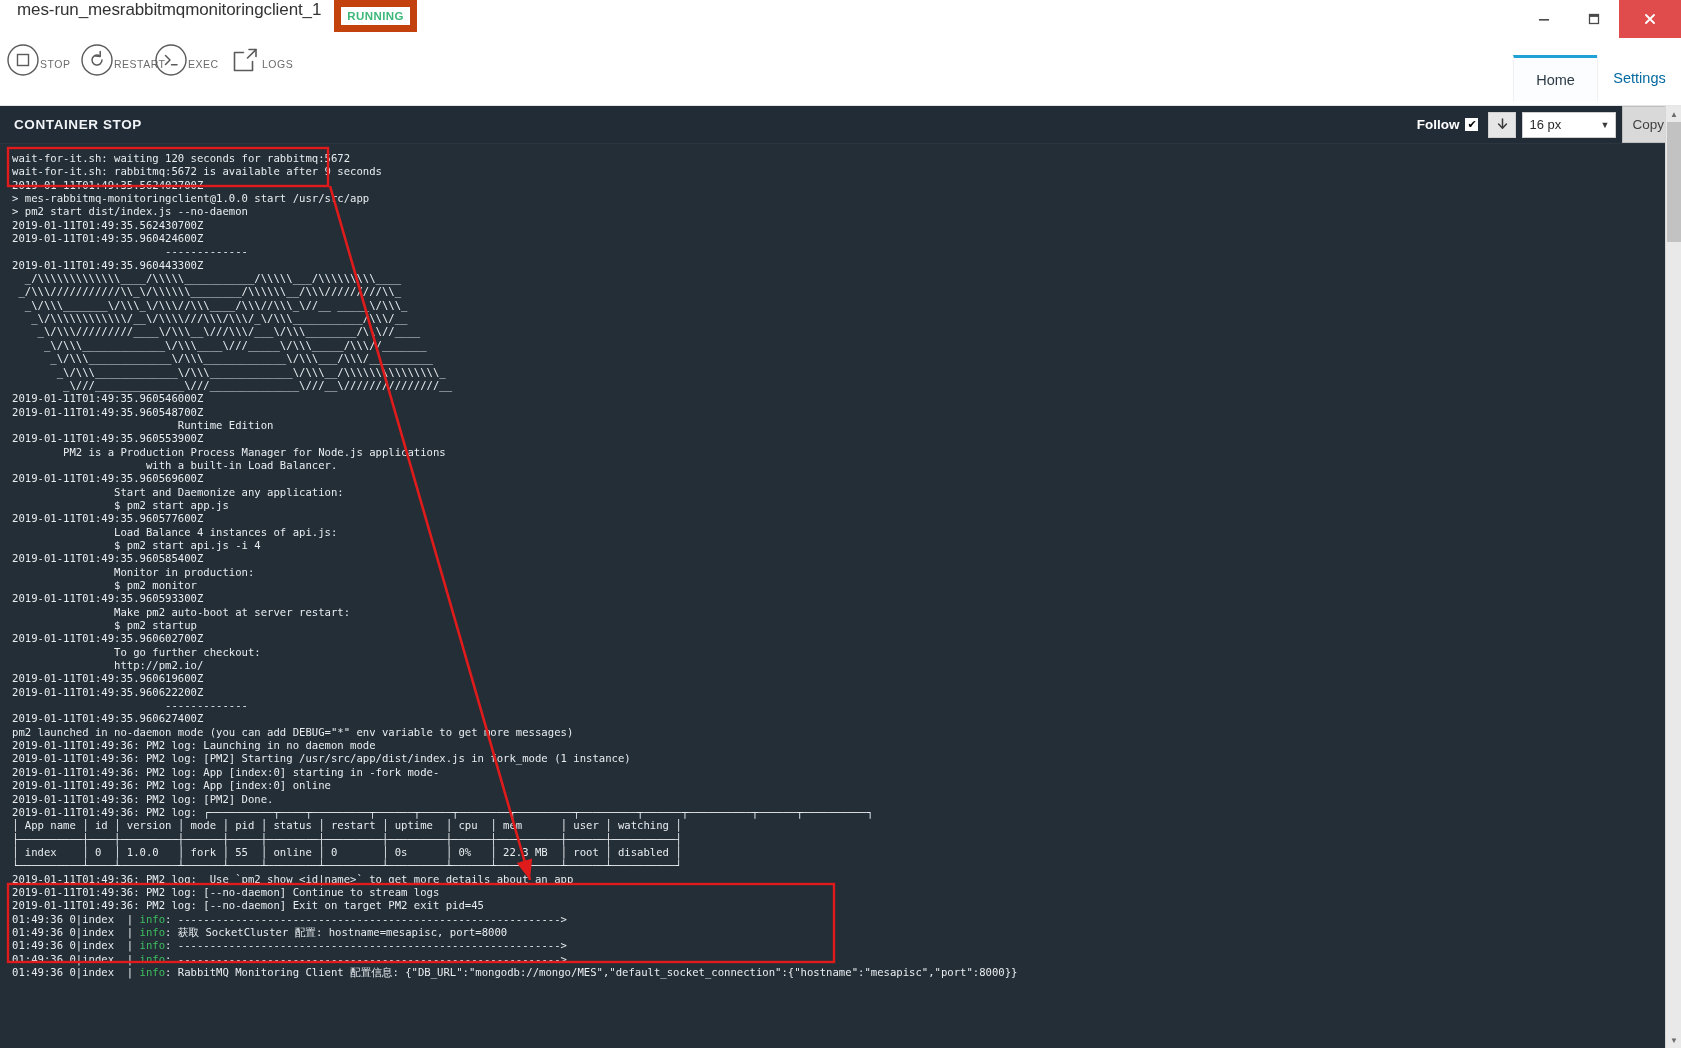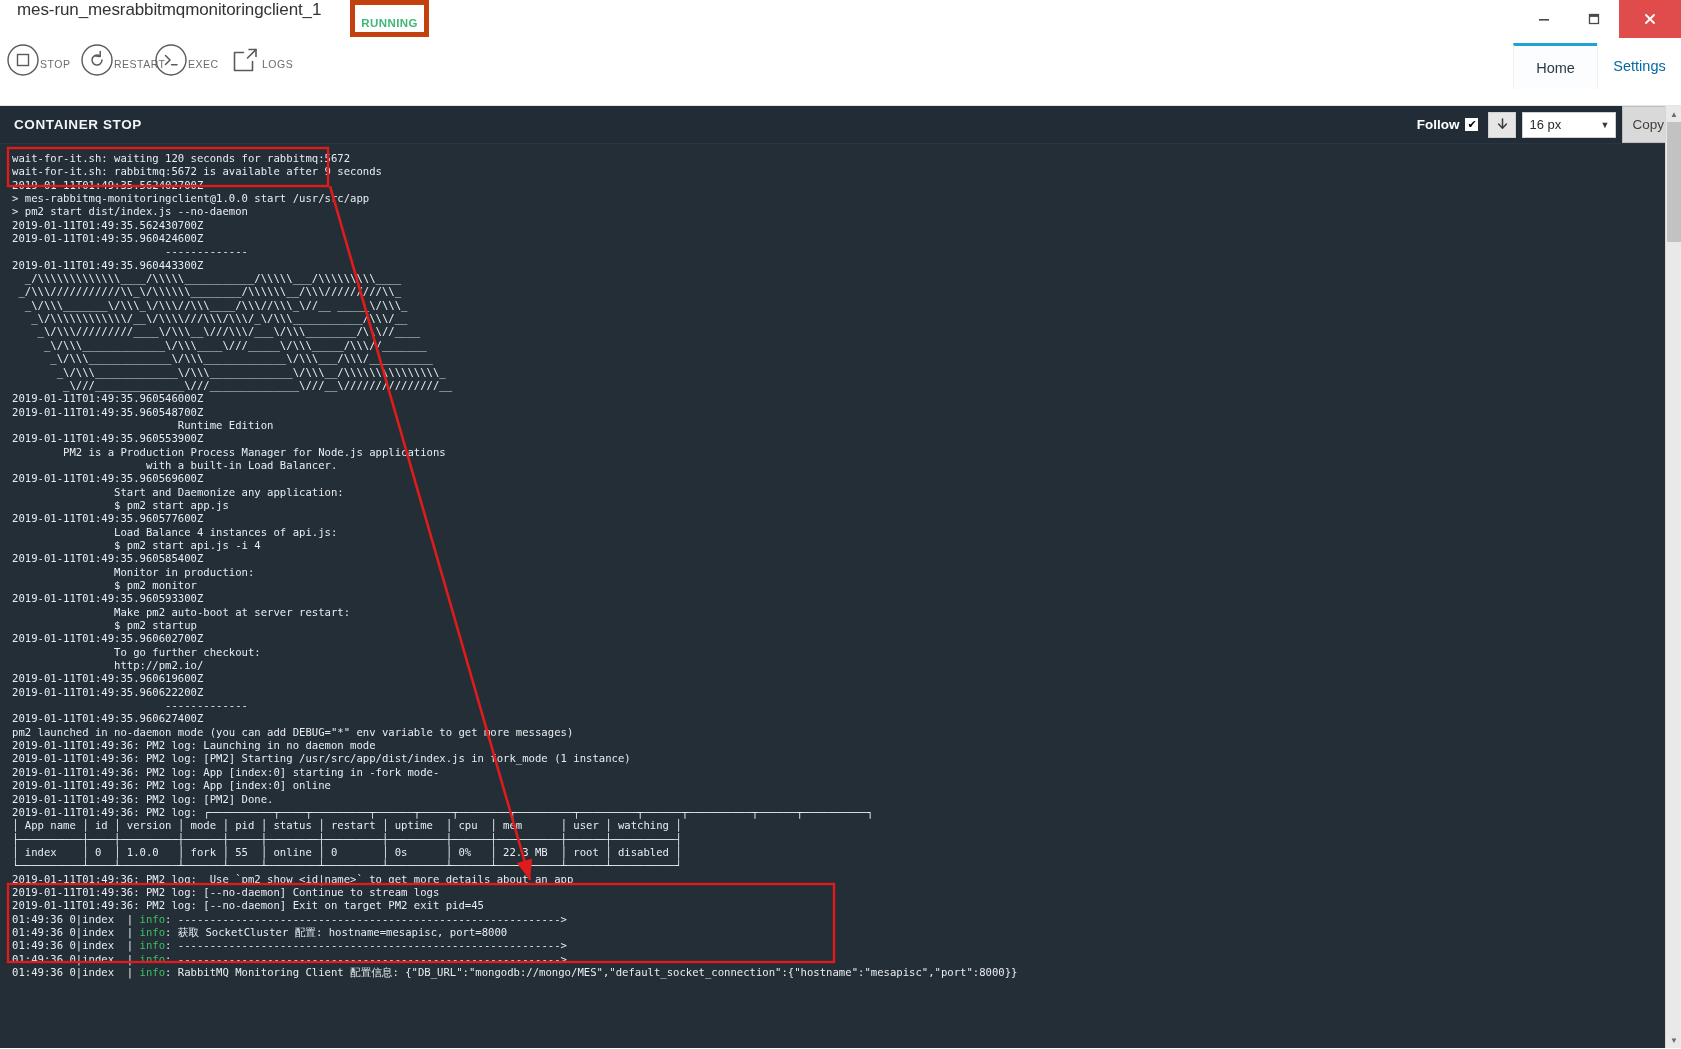--- a/index.html
+++ b/index.html
@@ -21,27 +21,27 @@
     border-bottom: none;
   }
   .title-text {
     margin-left: 17px;
     font-size: 17px;
     color: #333333;
     letter-spacing: -0.1px;
     white-space: nowrap;
   }
   .running-badge {
-    margin-left: 29px;
-    border: 5px solid #c2410c;
+    margin-left: 13px;
+    border: 7px solid #c2410c;
     color: #3cb878;
     font-size: 11.5px;
     font-weight: bold;
     letter-spacing: 0.4px;
-    padding: 13px 6px 2px 6px;
+    padding: 4px 6px 2px 6px;
     line-height: 1;
   }
   .winbtns {
     position: absolute;
     top: 0; right: 0;
     height: 38px;
     display: flex;
   }
   .winbtn {
     width: 50px; height: 38px;
@@ -75,21 +75,21 @@
   .tool .tlabel {
     margin-top: 4px;
     font-size: 10.5px;
     color: #6b6b6b;
     letter-spacing: 0.5px;
   }
 
   
   .tabs {
     position: absolute;
-    right: 0; bottom: 16px;
+    right: 0; bottom: 4px;
     display: flex;
     height: 46px;
   }
   .tab {
     width: 84px;
     display: flex; align-items: center; justify-content: center;
     font-size: 14.5px;
     color: #0369a1;
     border-left: 1px solid #eef0f2;
     background: #ffffff;

